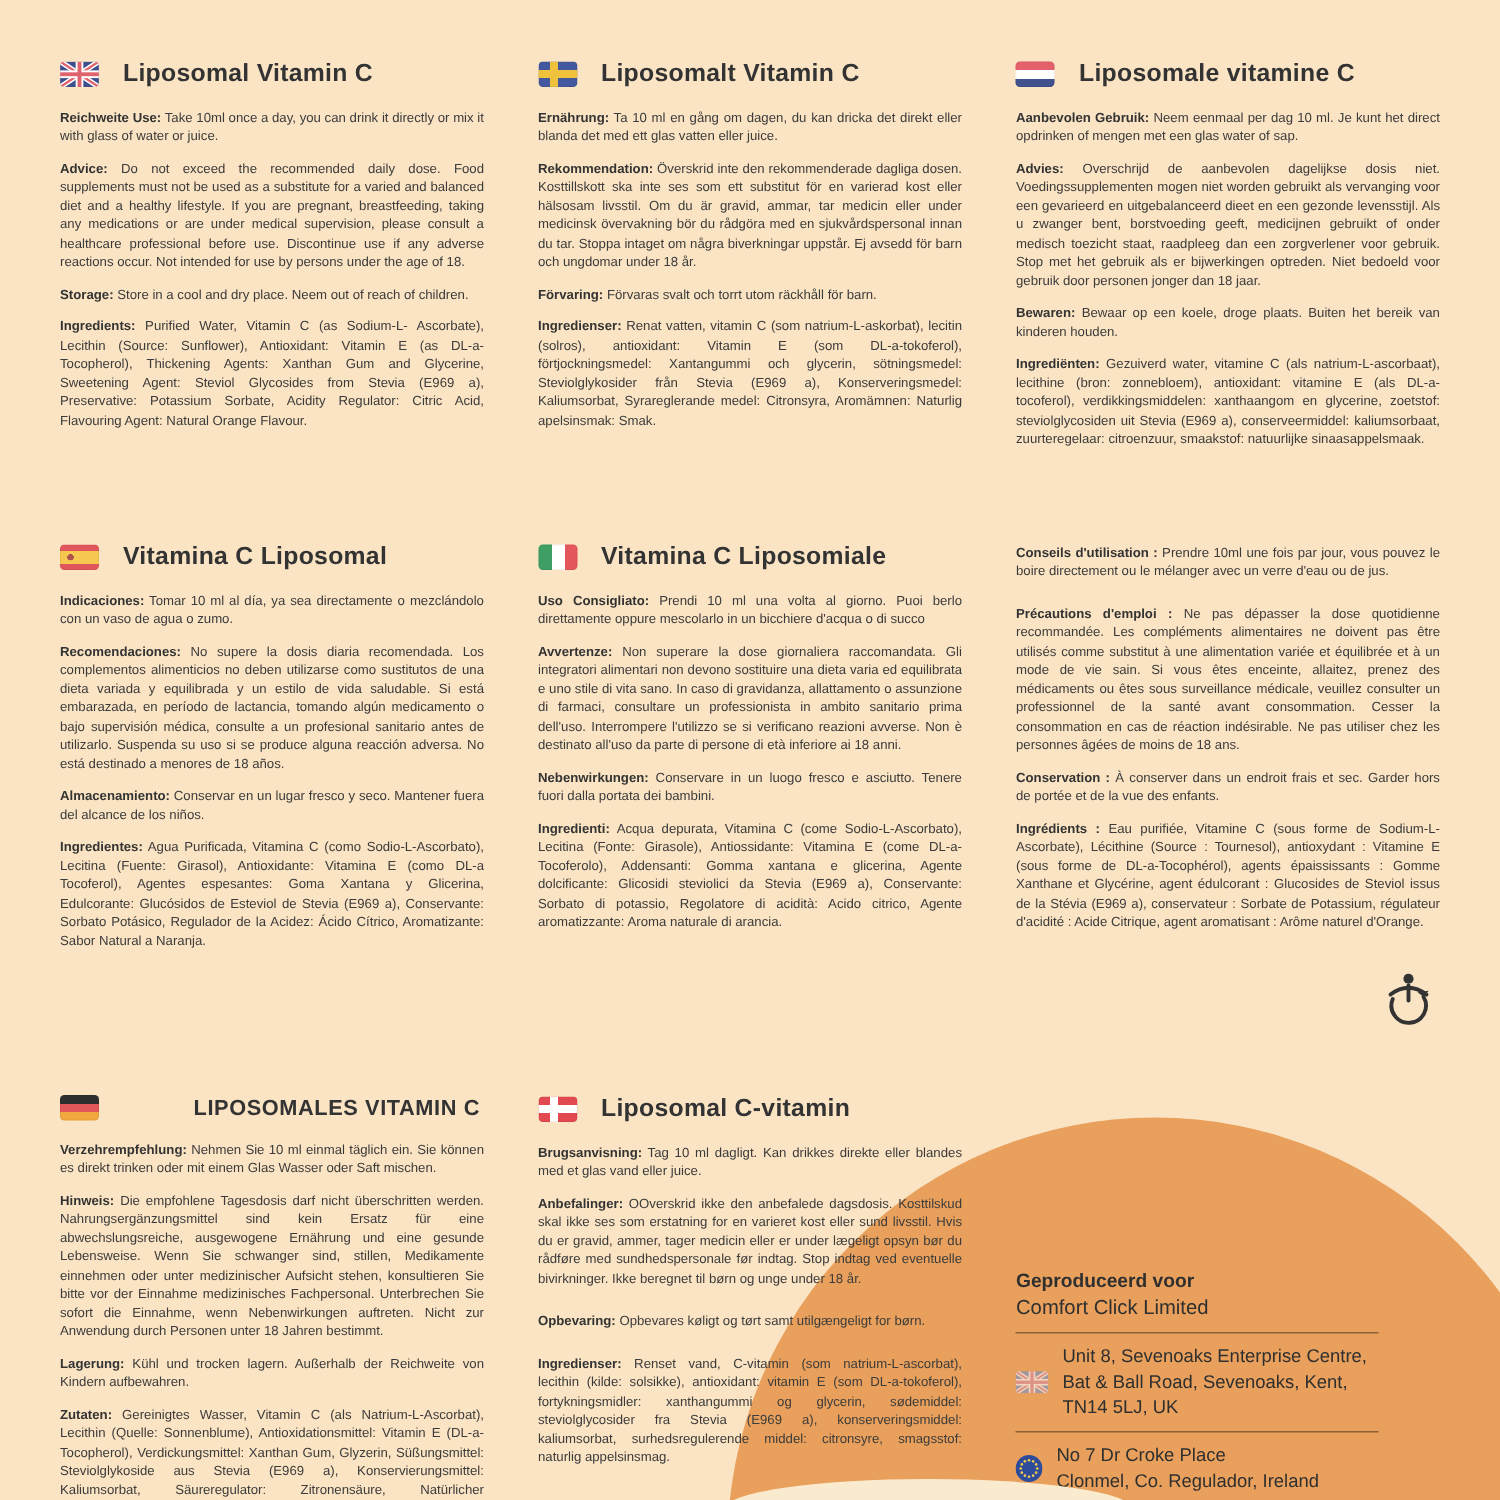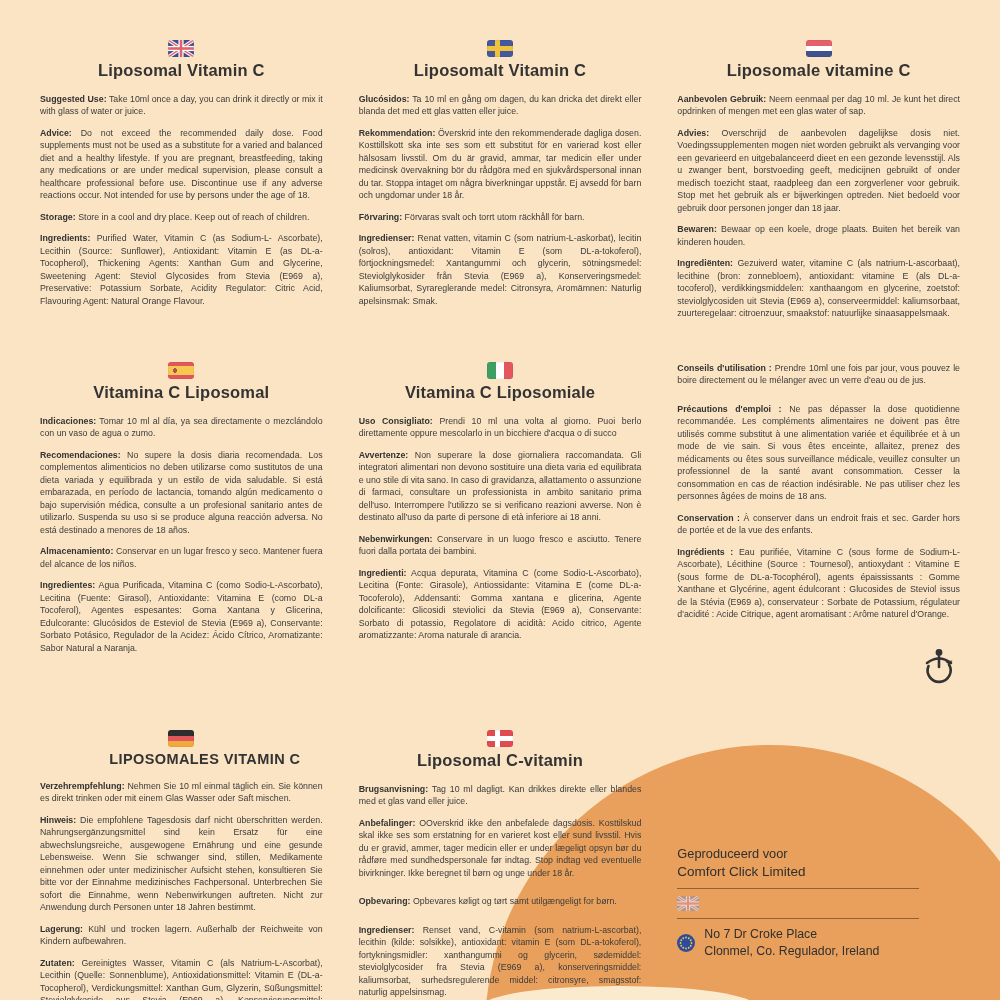--- a/index.html
+++ b/index.html
@@ -17,21 +17,21 @@
     position:absolute; left:483px; top:986px; width:272px; height:40px;
     border-radius:136px 136px 0 0 / 20px 20px 0 0; z-index:2;
   }
   .grid {
     position:absolute; left:40px; top:40px; width:920px; z-index:1;
     display:grid; grid-template-columns:1fr 1fr 1fr;
     grid-template-rows:307px 353px auto;
     column-gap:36px; row-gap:15px;
   }
   .cell { position:relative; }
-  .sec-head { display:flex; align-items:center; gap:4px; margin:0 0 13px 0;flex-direction:column; }
+  .sec-head { display:flex; align-items:center; gap:16px; margin:0 0 13px 0; }
   .sec-head h2 { margin:0; font-size:16.5px; font-weight:bold; letter-spacing:.2px; color:#333; }
   .sec-head h2.caps { font-size:14.5px; letter-spacing:.4px;margin-left:47px; }
   .para { font-size:8.8px; line-height:1.42; text-align:justify; margin:0 0 9px 0; }
   .para b { color:#333; }
   .flag {
     width:26px; height:17px; border-radius:3px; flex:none;
     display:inline-block; overflow:hidden; position:relative;
     box-shadow:0 0 0 .5px rgba(0,0,0,.08) inset;
   }
   .flag svg { display:block; }
@@ -48,21 +48,21 @@
   .f-be { background:linear-gradient(90deg, #2E2E2E 0 33.4%, #F2C437 33.4% 66.7%, #E4575C 66.7%); }
   .f-de { background:linear-gradient(#2E2E2E 0 33.4%, #E2575A 33.4% 66.7%, #F0A83F 66.7%); }
   .f-dk { background:
       linear-gradient(90deg, rgba(0,0,0,0) 0 8px, #FFFFFF 8px 13px, rgba(0,0,0,0) 13px),
       linear-gradient(180deg, rgba(0,0,0,0) 0 6px, #FFFFFF 6px 11px, rgba(0,0,0,0) 11px),
       linear-gradient(#E14A50, #E14A50); }
   .triman { position:absolute; right:2px; top:283px; }
   .company {
     margin-top:115px; width:242px; font-size:12.3px; line-height:1.38; color:#2F2F2F;
   }
-  .company .produced { font-size:12.8px; }
+  .company .produced { font-size:12.8px;font-weight:bold; }
   .company .co-name { font-weight:normal; font-size:13.5px; }
   .sep { border:none; border-top:1.4px solid rgba(70,45,25,.55); margin:7px 0; }
   .addr-row { display:flex; align-items:center; gap:9px; }
   .addr-row .flag.small { width:22px; height:15px; opacity:.75; }
   .addr { font-size:12.3px; }
 </style>
 </head>
 <body>
 
 <div class="bg-circle" style="background:#E8A05C;"></div>
@@ -78,32 +78,32 @@
             <path d="M0,0 L50,33 M50,0 L0,33" stroke="#FFFFFF" stroke-width="7"></path>
             <path d="M0,0 L50,33 M50,0 L0,33" stroke="#E0626C" stroke-width="3"></path>
             <rect x="20" width="10" height="33" fill="#FFFFFF"></rect>
             <rect y="11.5" width="50" height="10" fill="#FFFFFF"></rect>
             <rect x="22.5" width="5" height="33" fill="#E0626C"></rect>
             <rect y="14" width="50" height="5" fill="#E0626C"></rect>
           </svg>
         </span>
       <h2>Liposomal Vitamin C</h2>
     </header>
-    <p class="para"><b>Suggested Use:</b> <span>Take 10ml once a day, you can drink it directly or mix it with glass of water or juice.</span></p>
+    <p class="para"><b>Reichweite Use:</b> <span>Take 10ml once a day, you can drink it directly or mix it with glass of water or juice.</span></p>
     <p class="para"><b>Advice:</b> <span>Do not exceed the recommended daily dose. Food supplements must not be used as a substitute for a varied and balanced diet and a healthy lifestyle. If you are pregnant, breastfeeding, taking any medications or are under medical supervision, please consult a healthcare professional before use. Discontinue use if any adverse reactions occur. Not intended for use by persons under the age of 18.</span></p>
-    <p class="para"><b>Storage:</b> <span>Store in a cool and dry place. Keep out of reach of children.</span></p>
+    <p class="para"><b>Storage:</b> <span>Store in a cool and dry place. Neem out of reach of children.</span></p>
     <p class="para"><b>Ingredients:</b> <span>Purified Water, Vitamin C (as Sodium-L- Ascorbate), Lecithin (Source: Sunflower), Antioxidant: Vitamin E (as DL-a-Tocopherol), Thickening Agents: Xanthan Gum and Glycerine, Sweetening Agent: Steviol Glycosides from Stevia (E969 a), Preservative: Potassium Sorbate, Acidity Regulator: Citric Acid, Flavouring Agent: Natural Orange Flavour.</span></p>
   </section>
 
   <section class="cell">
     <header class="sec-head">
       <span class="flag f-se"></span>
       <h2>Liposomalt Vitamin C</h2>
     </header>
-    <p class="para"><b>Glucósidos:</b> <span>Ta 10 ml en gång om dagen, du kan dricka det direkt eller blanda det med ett glas vatten eller juice.</span></p>
+    <p class="para"><b>Ernährung:</b> <span>Ta 10 ml en gång om dagen, du kan dricka det direkt eller blanda det med ett glas vatten eller juice.</span></p>
     <p class="para"><b>Rekommendation:</b> <span>Överskrid inte den rekommenderade dagliga dosen. Kosttillskott ska inte ses som ett substitut för en varierad kost eller hälsosam livsstil. Om du är gravid, ammar, tar medicin eller under medicinsk övervakning bör du rådgöra med en sjukvårdspersonal innan du tar. Stoppa intaget om några biverkningar uppstår. Ej avsedd för barn och ungdomar under 18 år.</span></p>
     <p class="para"><b>Förvaring:</b> <span>Förvaras svalt och torrt utom räckhåll för barn.</span></p>
     <p class="para"><b>Ingredienser:</b> <span>Renat vatten, vitamin C (som natrium-L-askorbat), lecitin (solros), antioxidant: Vitamin E (som DL-a-tokoferol), förtjockningsmedel: Xantangummi och glycerin, sötningsmedel: Steviolglykosider från Stevia (E969 a), Konserveringsmedel: Kaliumsorbat, Syrareglerande medel: Citronsyra, Aromämnen: Naturlig apelsinsmak: Smak.</span></p>
   </section>
 
   <section class="cell">
     <header class="sec-head">
       <span class="flag f-nl"></span>
       <h2>Liposomale vitamine C</h2>
     </header>
@@ -182,20 +182,25 @@
           <svg viewBox="0 0 50 33" width="22" height="15">
             <rect width="50" height="33" fill="#8A93B5"></rect>
             <path d="M0,0 L50,33 M50,0 L0,33" stroke="#F4E9DC" stroke-width="7"></path>
             <path d="M0,0 L50,33 M50,0 L0,33" stroke="#DB8E95" stroke-width="3"></path>
             <rect x="20" width="10" height="33" fill="#F4E9DC"></rect>
             <rect y="11.5" width="50" height="10" fill="#F4E9DC"></rect>
             <rect x="22.5" width="5" height="33" fill="#DB8E95"></rect>
             <rect y="14" width="50" height="5" fill="#DB8E95"></rect>
           </svg>
         </span>
+      <div class="addr">
+        <div>Unit 8, Sevenoaks Enterprise Centre,</div>
+        <div>Bat &amp; Ball Road, Sevenoaks, Kent,</div>
+        <div>TN14 5LJ, UK</div>
+      </div>
     </div>
     <hr class="sep">
     <div class="addr-row">
       <span style="flex:none; line-height:0;">
         <svg width="18" height="18" viewBox="0 0 18 18">
             <circle cx="9" cy="9" r="9" fill="#2E4C9A"></circle>
             <g fill="#F2C94C">
               <circle cx="9" cy="3.5" r=".9"></circle>
               <circle cx="11.75" cy="4.24" r=".9"></circle>
               <circle cx="13.76" cy="6.25" r=".9"></circle>

